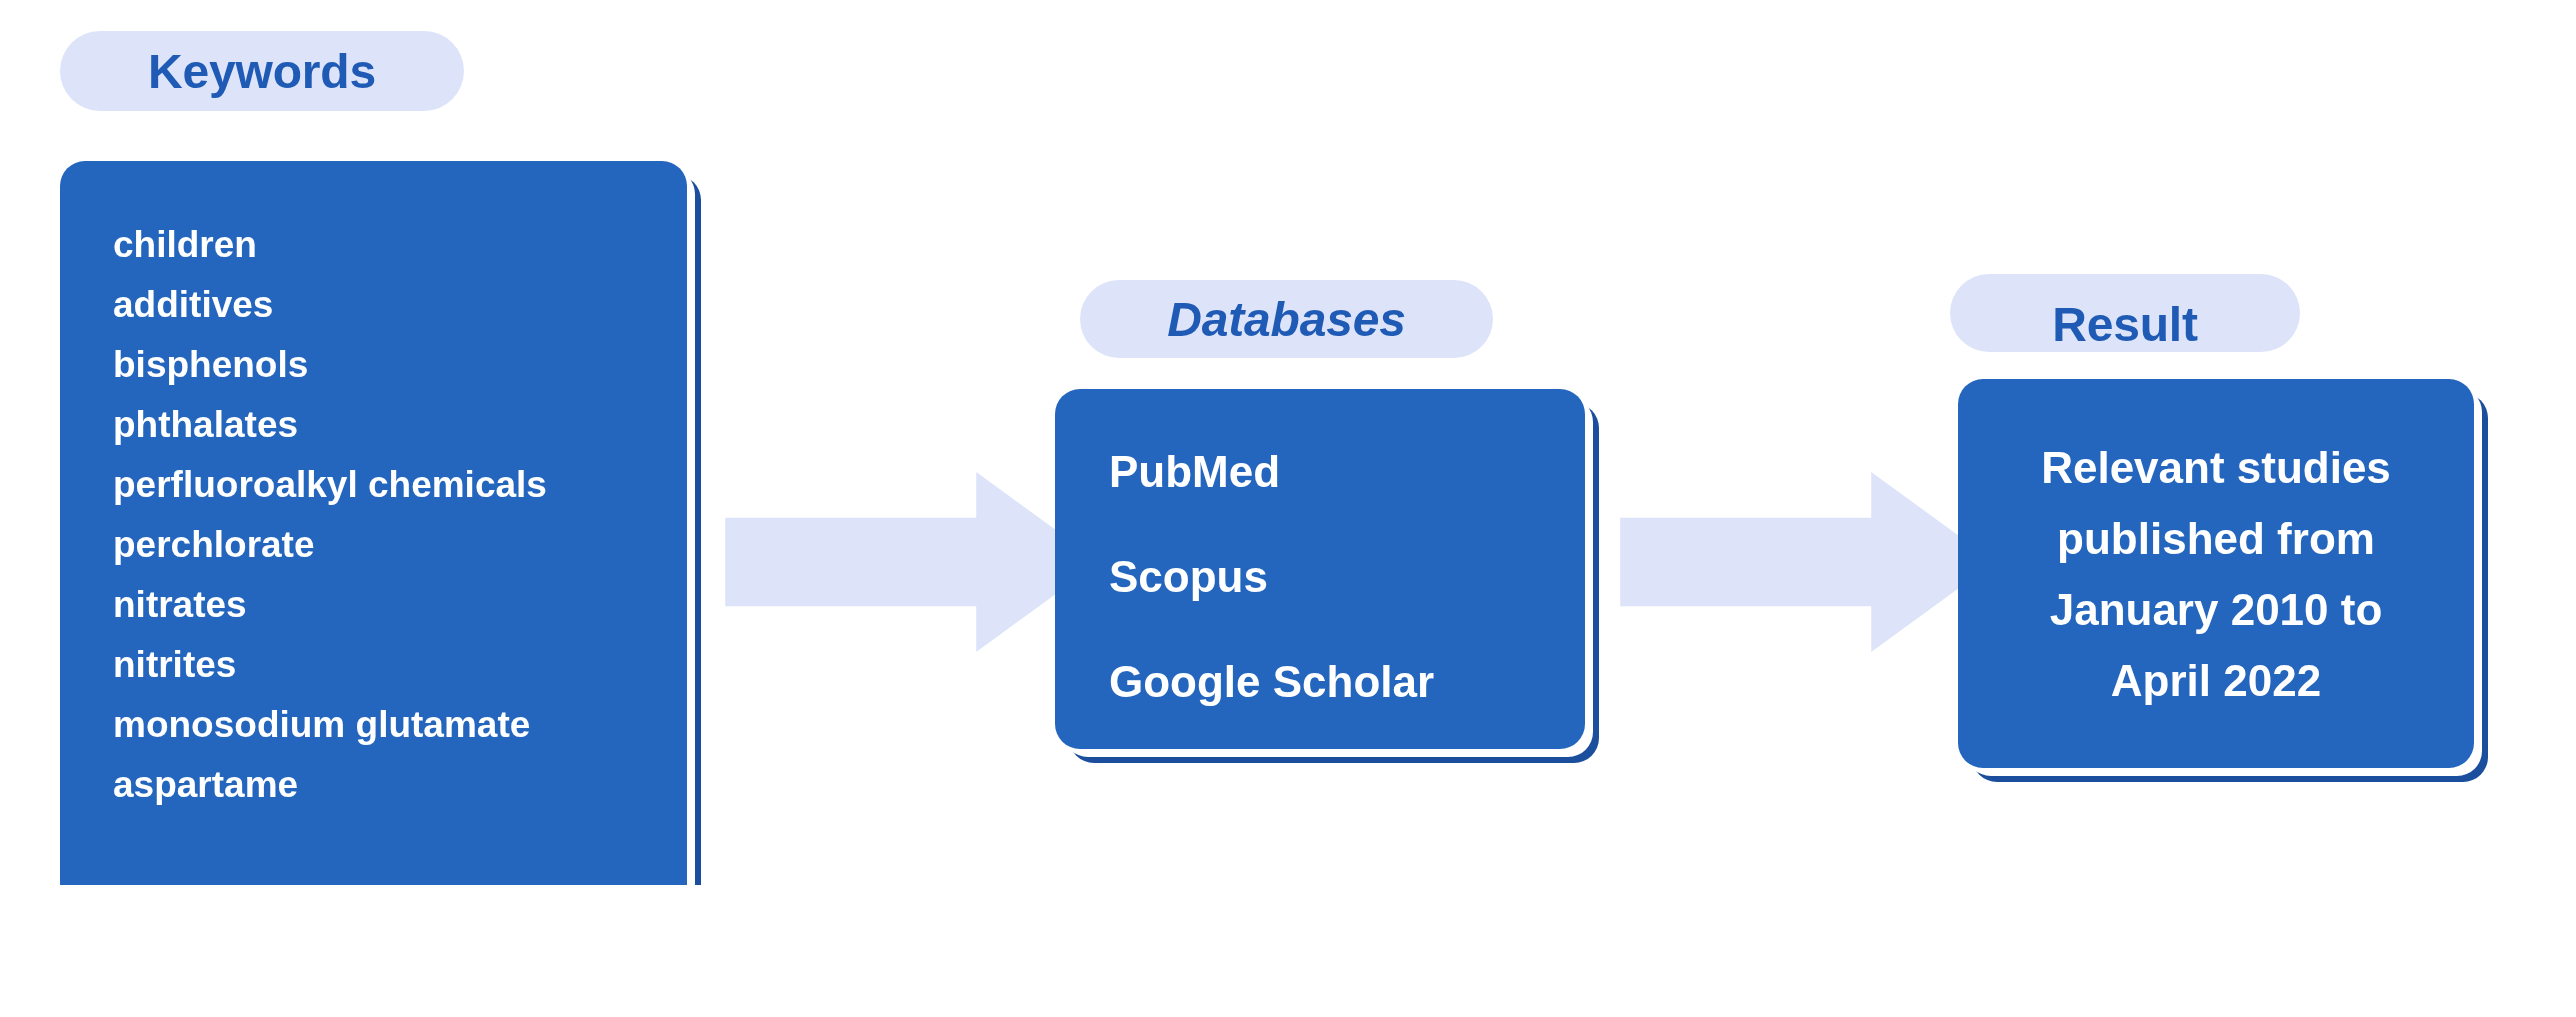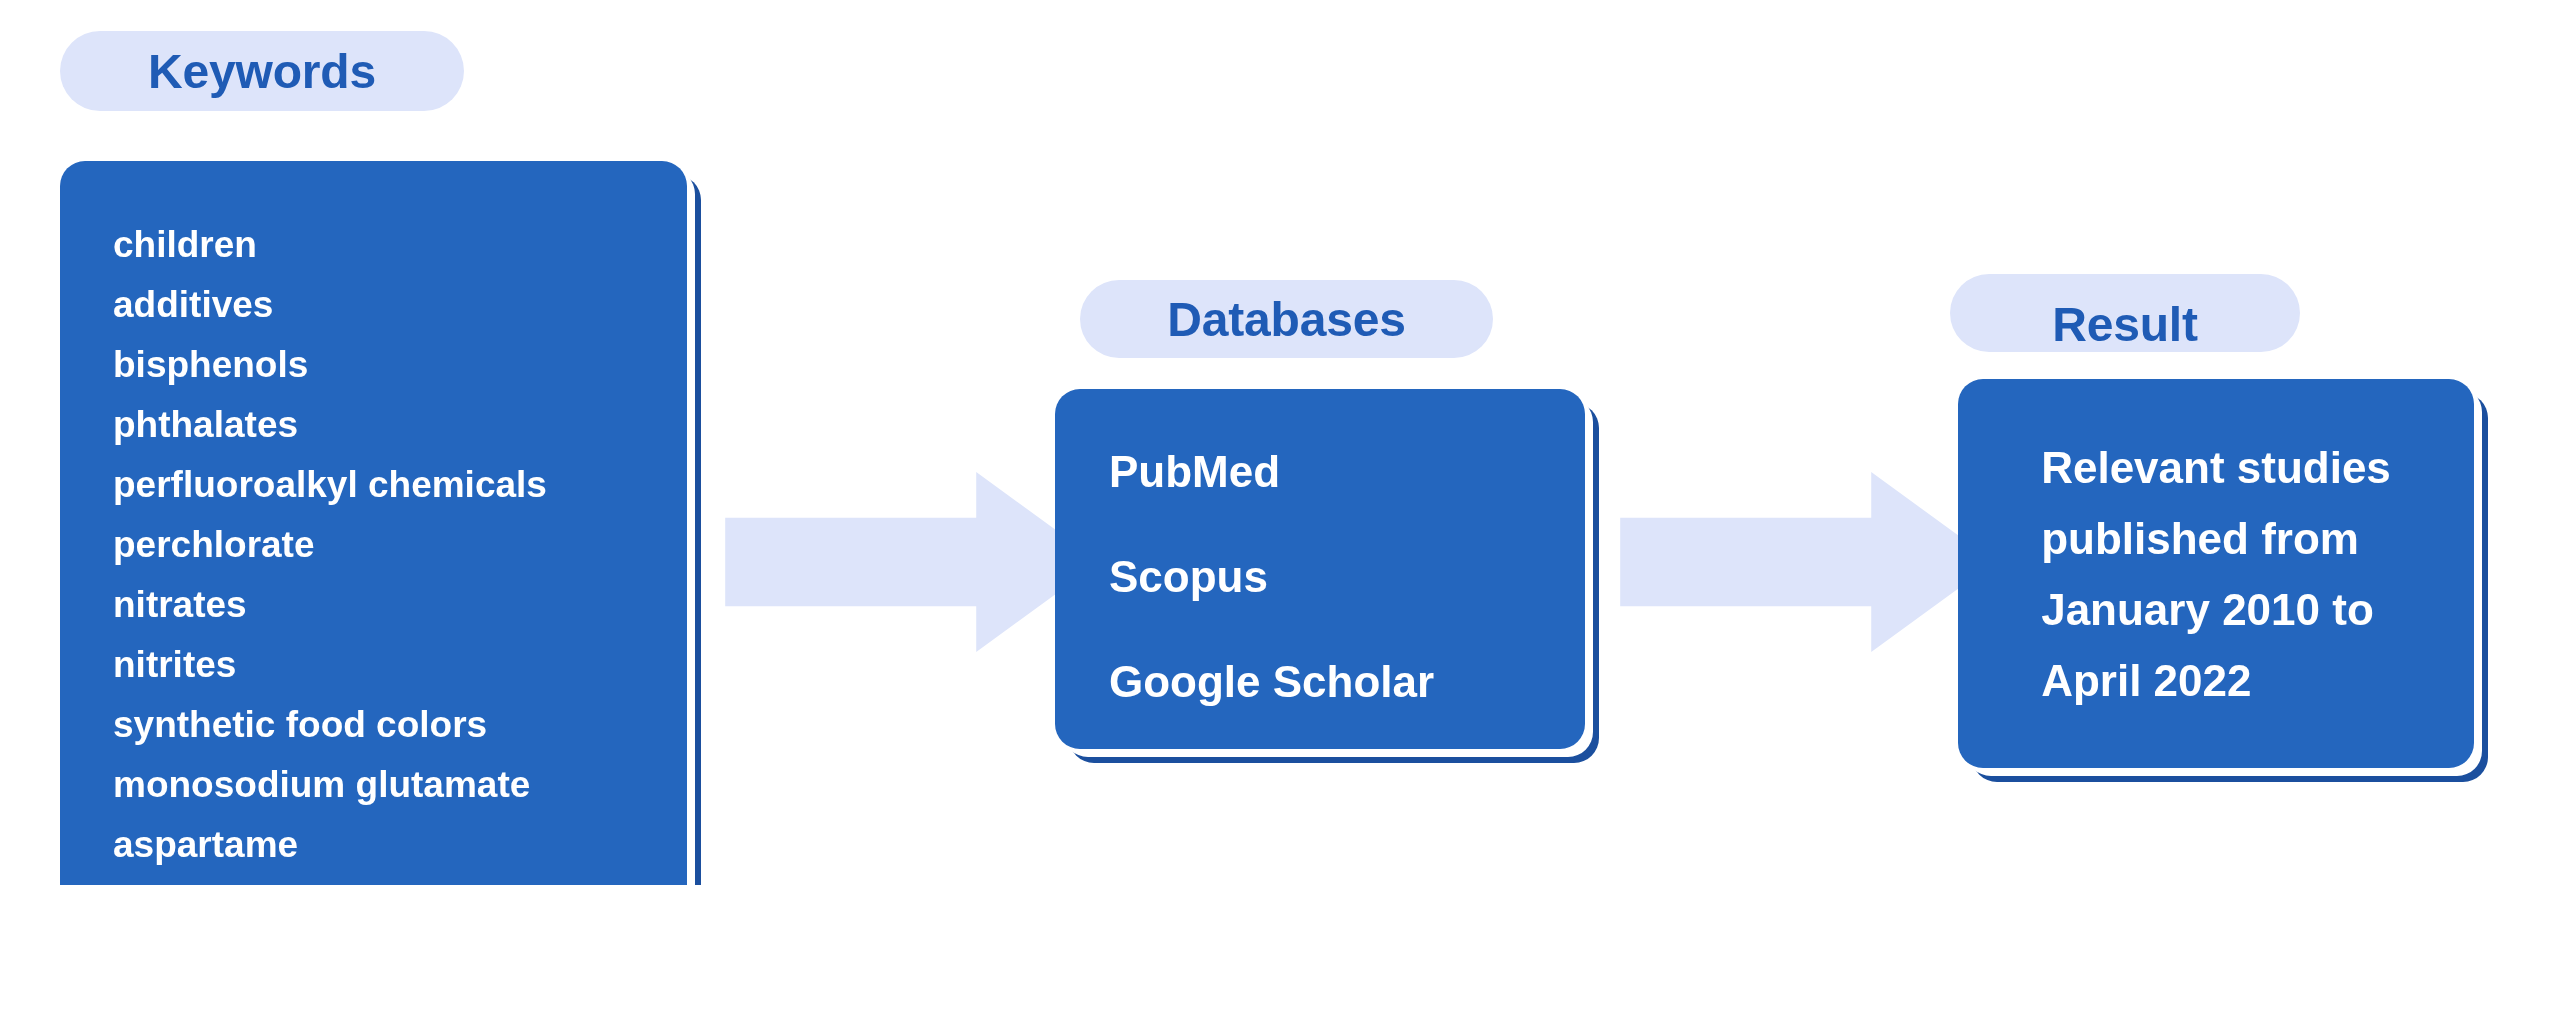--- a/index.html
+++ b/index.html
@@ -120,20 +120,21 @@
   
   #result-box .box {
     padding: 33px 33px;
     justify-content: center;
     align-items: center;
   }
   .res-lines {
     list-style: none;
     margin: 0;
     padding: 0;
+    text-align: center;
   }
   .res-item {
     font-size: 44px;
     font-weight: bold;
     line-height: 71px;
     white-space: nowrap;
     color: #ffffff;
   }
 
   
@@ -172,31 +173,30 @@
       <div class="box">
         <ul class="kw-list">
           <li class="kw-item">children</li>
           <li class="kw-item">additives</li>
           <li class="kw-item">bisphenols</li>
           <li class="kw-item">phthalates</li>
           <li class="kw-item">perfluoroalkyl chemicals</li>
           <li class="kw-item">perchlorate</li>
           <li class="kw-item">nitrates</li>
           <li class="kw-item">nitrites</li>
-          <li class="kw-item">synthetic food colors</li>
           <li class="kw-item">monosodium glutamate</li>
           <li class="kw-item">aspartame</li>
         </ul>
       </div>
     </div>
   </div>
 
   <div class="node" style="left:0px; top:0px;">
 
-    <div class="pill" style="left:1080px; top:280px; width:413px; height:78px; font-size:48px;">
+    <div class="pill" style="left:1080px; top:280px; width:413px; height:78px; font-size:48px;font-style:italic;">
       <span>Databases</span>
     </div>
 
     <div class="box-wrap" id="databases-box" style="left:1055px; top:389px; width:530px; height:360px;">
       <div class="box-shadow-layer"></div>
       <div class="box-shadow-layer2"></div>
       <div class="box">
         <ul class="db-list">
           <li class="db-item">PubMed</li>
           <li class="db-item">Scopus</li>

